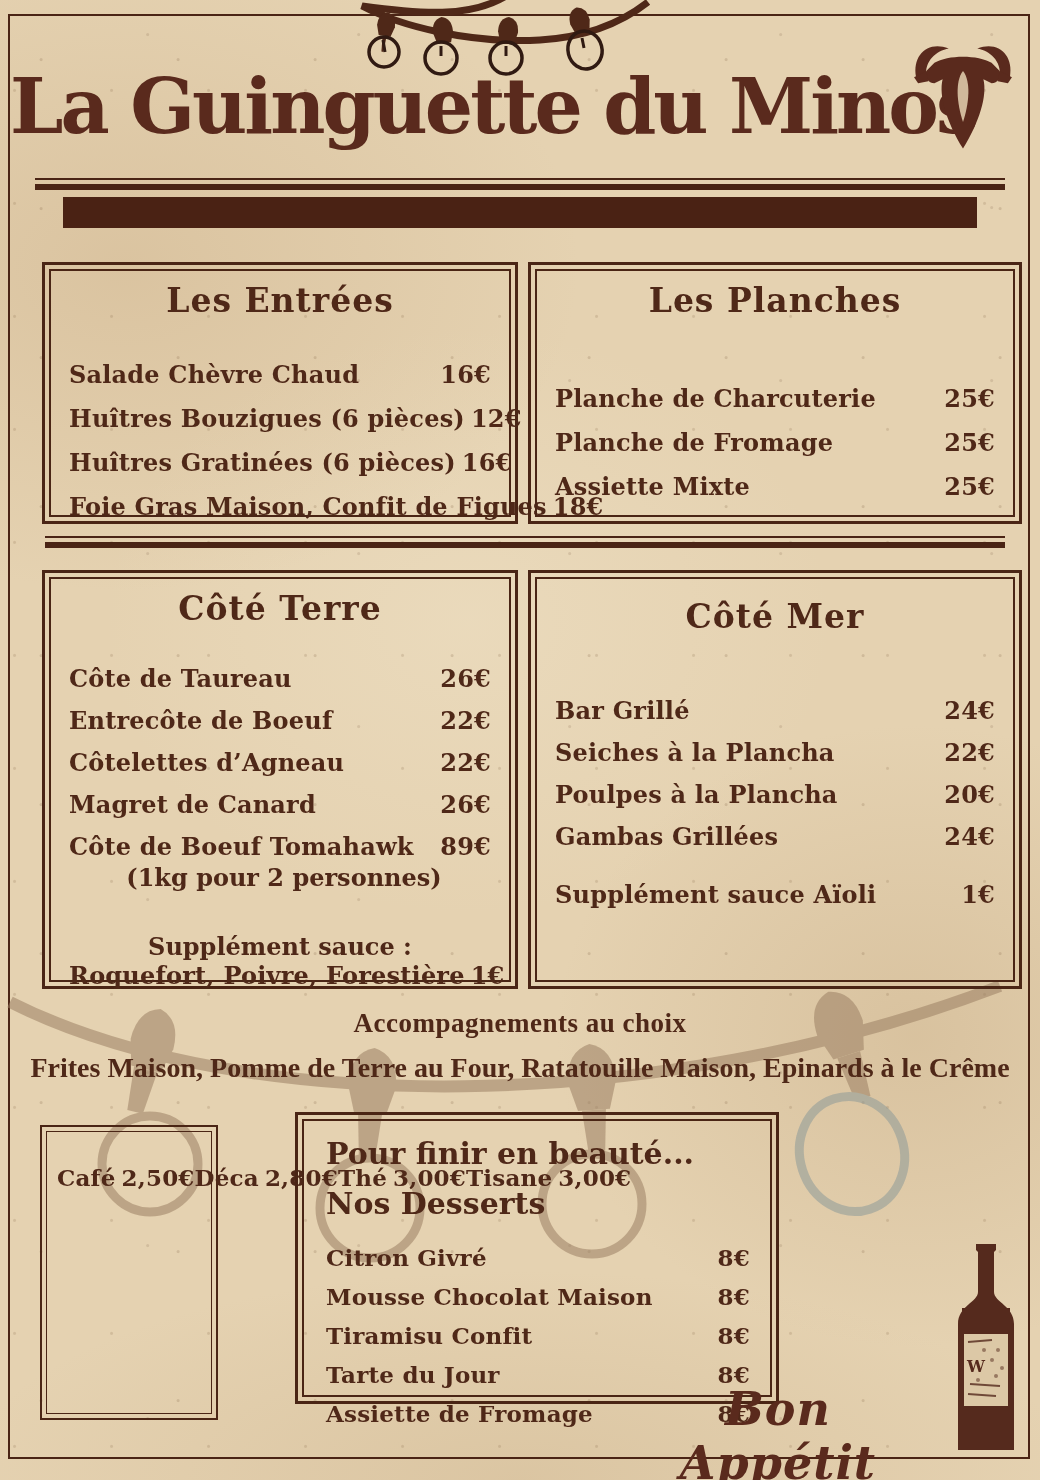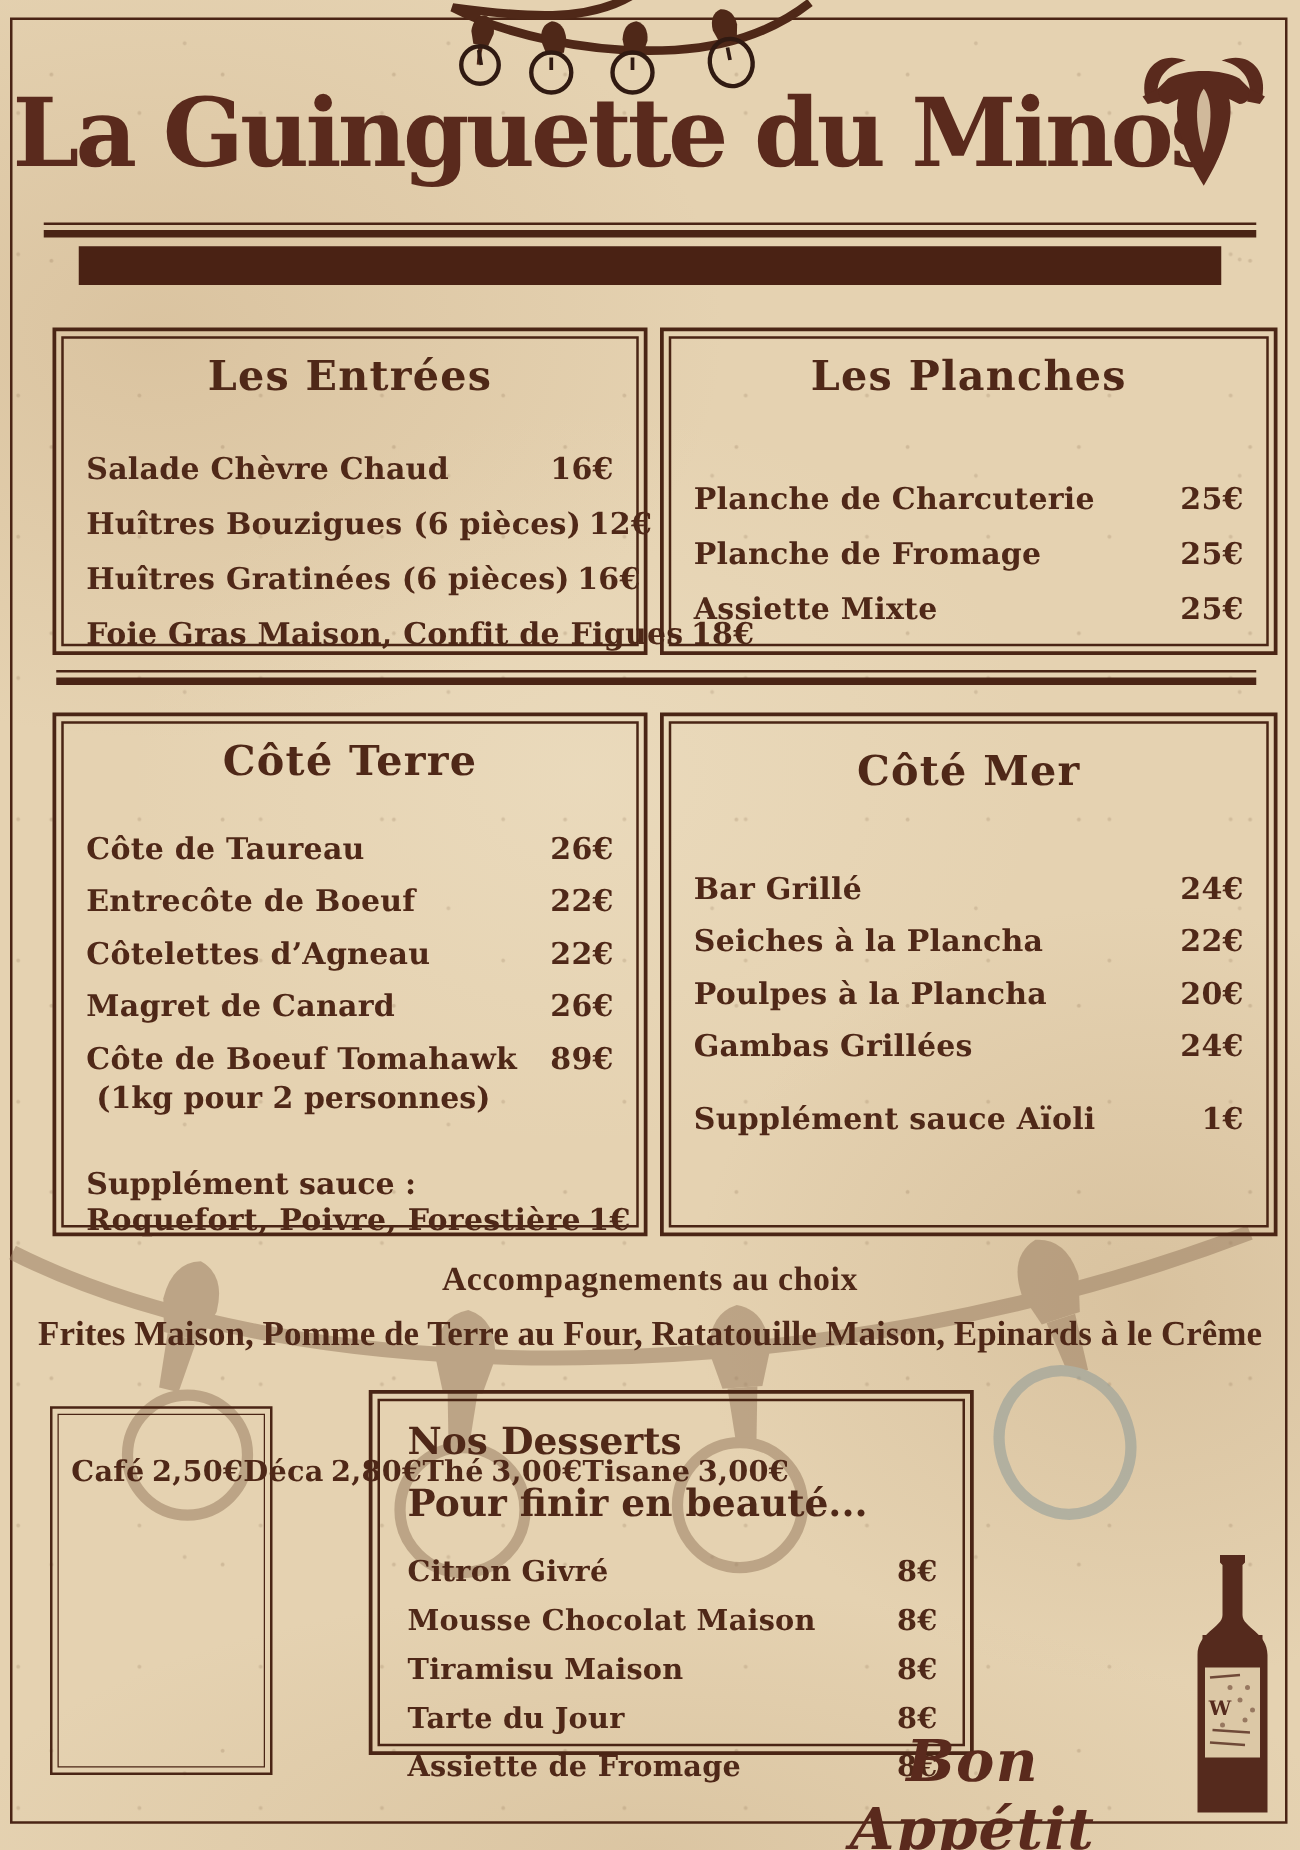--- a/index.html
+++ b/index.html
@@ -37,21 +37,21 @@
 
   
   .menu-box{border:3px solid #4a2515;padding:4px;z-index:3;background:transparent;}
   .menu-box .inner{border:2px solid #4a2515;width:100%;height:100%;box-sizing:border-box;
     padding:10px 18px 10px 18px;display:flex;flex-direction:column;gap:12px;}
   .box-title{text-align:center;font-size:33px;font-weight:bold;letter-spacing:1px;}
   .rows{display:flex;flex-direction:column;}
   .row{display:flex;justify-content:space-between;align-items:baseline;
        font-size:24px;font-weight:bold;letter-spacing:.2px;white-space:nowrap;}
   .row .price{margin-left:6px;}
-  .note-line{font-size:24px;font-weight:bold;}
+  .note-line{font-size:24px;font-weight:bold;text-align:center;}
 
   .box-entrees{left:42px;top:262px;width:462px;height:248px;}
   .box-entrees .rows{margin-top:28px;}
   .box-entrees .row{margin-bottom:15px;}
 
   .box-planches{left:528px;top:262px;width:480px;height:248px;}
   .box-planches .rows{margin-top:52px;}
   .box-planches .row{margin-bottom:15px;}
 
   .mid-rule-thin{left:45px;top:536px;width:960px;height:2px;background:#4a2415;z-index:2;}
@@ -325,33 +325,33 @@
         <line x1="84" y1="36" x2="86" y2="86"></line>
         <line x1="94" y1="38" x2="94" y2="86"></line>
         <line x1="14" y1="74" x2="48" y2="74"></line>
       </g>
     </svg>
   </div>
 </div>
 
 <div class="abs menu-box box-desserts">
   <div class="inner">
+    <div class="desserts-title">Pour finir en beauté...</div>
     <div class="desserts-title">Nos Desserts</div>
-    <div class="desserts-title">Pour finir en beauté...</div>
     <div class="rows">
       <div class="row">
         <span>Citron Givré</span>
         <span class="price">8€</span>
       </div>
       <div class="row">
         <span>Mousse Chocolat Maison</span>
         <span class="price">8€</span>
       </div>
       <div class="row">
-        <span>Tiramisu Maison</span>
+        <span>Tiramisu Confit</span>
         <span class="price">8€</span>
       </div>
       <div class="row">
         <span>Tarte du Jour</span>
         <span class="price">8€</span>
       </div>
       <div class="row">
         <span>Assiette de Fromage</span>
         <span class="price">8€</span>
       </div>

